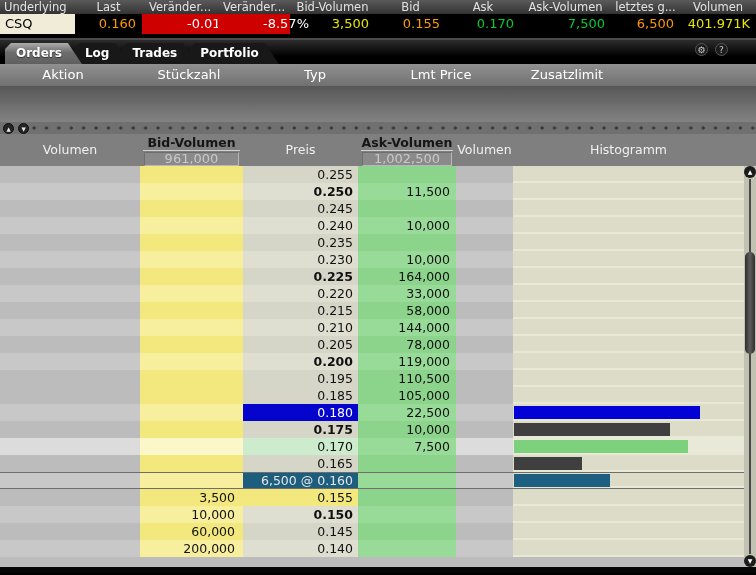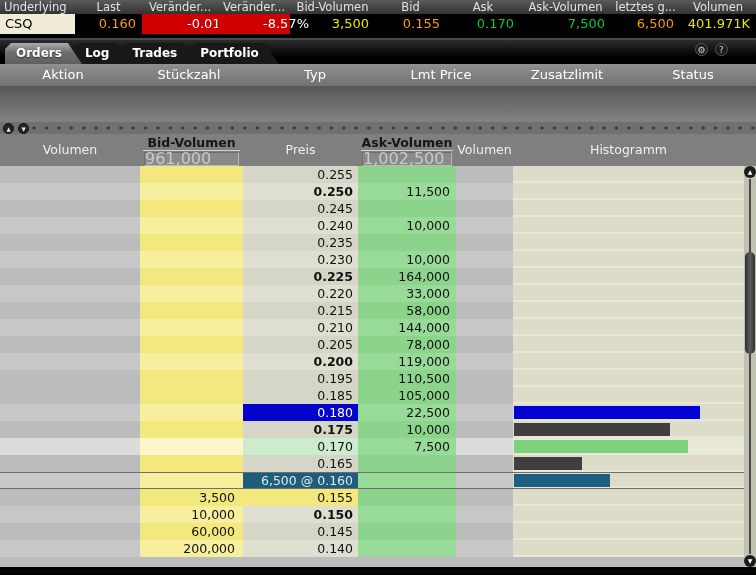--- a/index.html
+++ b/index.html
@@ -54,22 +54,22 @@
 
   
   #ladder-header { display:flex; height:32px; background:#7f7f7f; color:#f0f0f0;
     font-size:12.5px; }
   .lh-voll{width:140px}.lh-bid{width:103px}.lh-price{width:115px}.lh-ask{width:98px}
   .lh-volr{width:57px}.lh-histo{width:231px}.lh-sb{width:12px}
   .lh-center { text-align:center; line-height:32px; }
   .lh-total-label { display:block; text-align:center; font-weight:bold; color:#161616;
     border-bottom:1px solid #d2d2d2; margin:2px 3px 0; font-size:12.5px; line-height:14px; }
   .lh-total-box { margin:1px 4px 0; background:#8a8a8a; border:1px solid;
-    border-color:#6e6e6e #b8b8b8 #b8b8b8 #6e6e6e; color:#c9c9c9; font-size:16px;
-    line-height:12px; }
+    border-color:#6e6e6e #b8b8b8 #b8b8b8 #6e6e6e; color:#c9c9c9; font-size:13px;
+    line-height:12px; text-align:center; }
 
   
   #ladder-body { position:relative; height:407px; overflow:hidden; background:#bcbcbc; }
   .lrow { display:flex; height:17px; line-height:17px; font-size:12.5px; color:#111; }
   .c-voll{width:140px}.c-volr{width:57px}
   .c-bid{width:103px;text-align:right;padding-right:8px}
   .c-price{width:115px;text-align:right;padding-right:5px}
   .c-ask{width:98px;text-align:right;padding-right:6px}
   .c-histo{width:231px;position:relative}
   .c-voll,.c-volr{background:#bcbcbc}
@@ -145,21 +145,20 @@
       <div class="mini-icon">?</div>
     </div>
   </div>
 
   <div id="orders-header">
     <div class="oc">Aktion</div>
     <div class="oc">Stückzahl</div>
     <div class="oc">Typ</div>
     <div class="oc">Lmt Price</div>
     <div class="oc">Zusatzlimit</div>
-    <div class="oc">Status</div>
   </div>
   <div id="orders-empty"></div>
 
   <div id="splitter">
     <div class="sp-btn up">▲</div>
     <div class="sp-btn down">▼</div>
   </div>
 
   <div id="ladder-header">
     <div class="lh-voll lh-center">Volumen</div>

